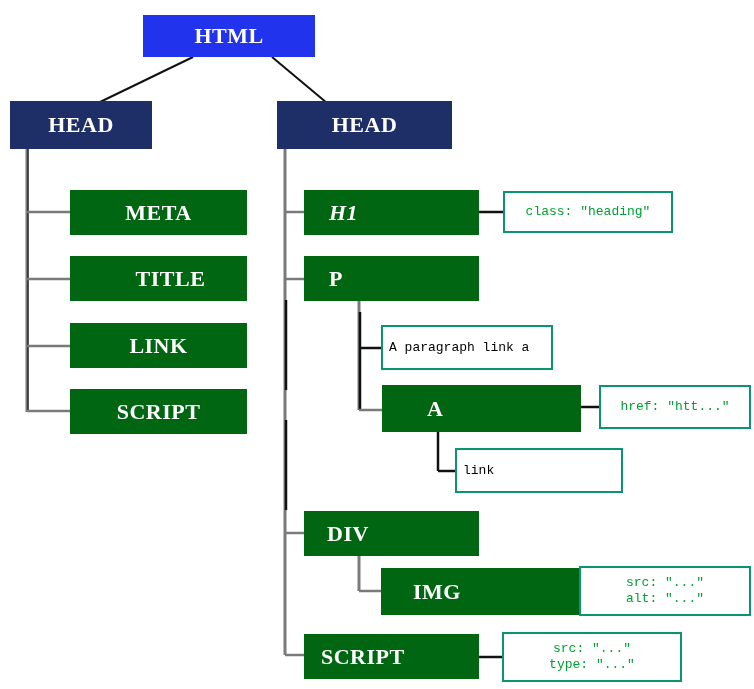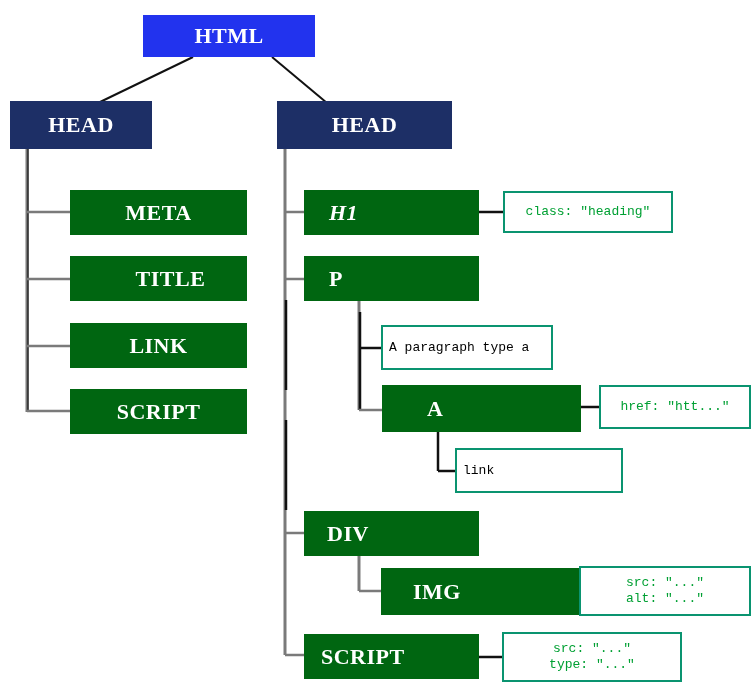--- a/index.html
+++ b/index.html
@@ -184,20 +184,20 @@
     <span>src: "..."</span>
     <span>alt: "..."</span>
   </div>
 
   <div class="attrbox attrs" style="left:502px; top:632px; width:180px; height:50px;">
     <span>src: "..."</span>
     <span>type: "..."</span>
   </div>
 
   <div class="attrbox textnode" style="left:381px; top:325px; width:172px; height:45px;">
-    <span>A paragraph type a</span>
+    <span>A paragraph link a</span>
   </div>
 
   <div class="attrbox textnode" style="left:455px; top:448px; width:168px; height:45px;">
     <span>link</span>
   </div>
 
 </div>
 
 </body></html>

